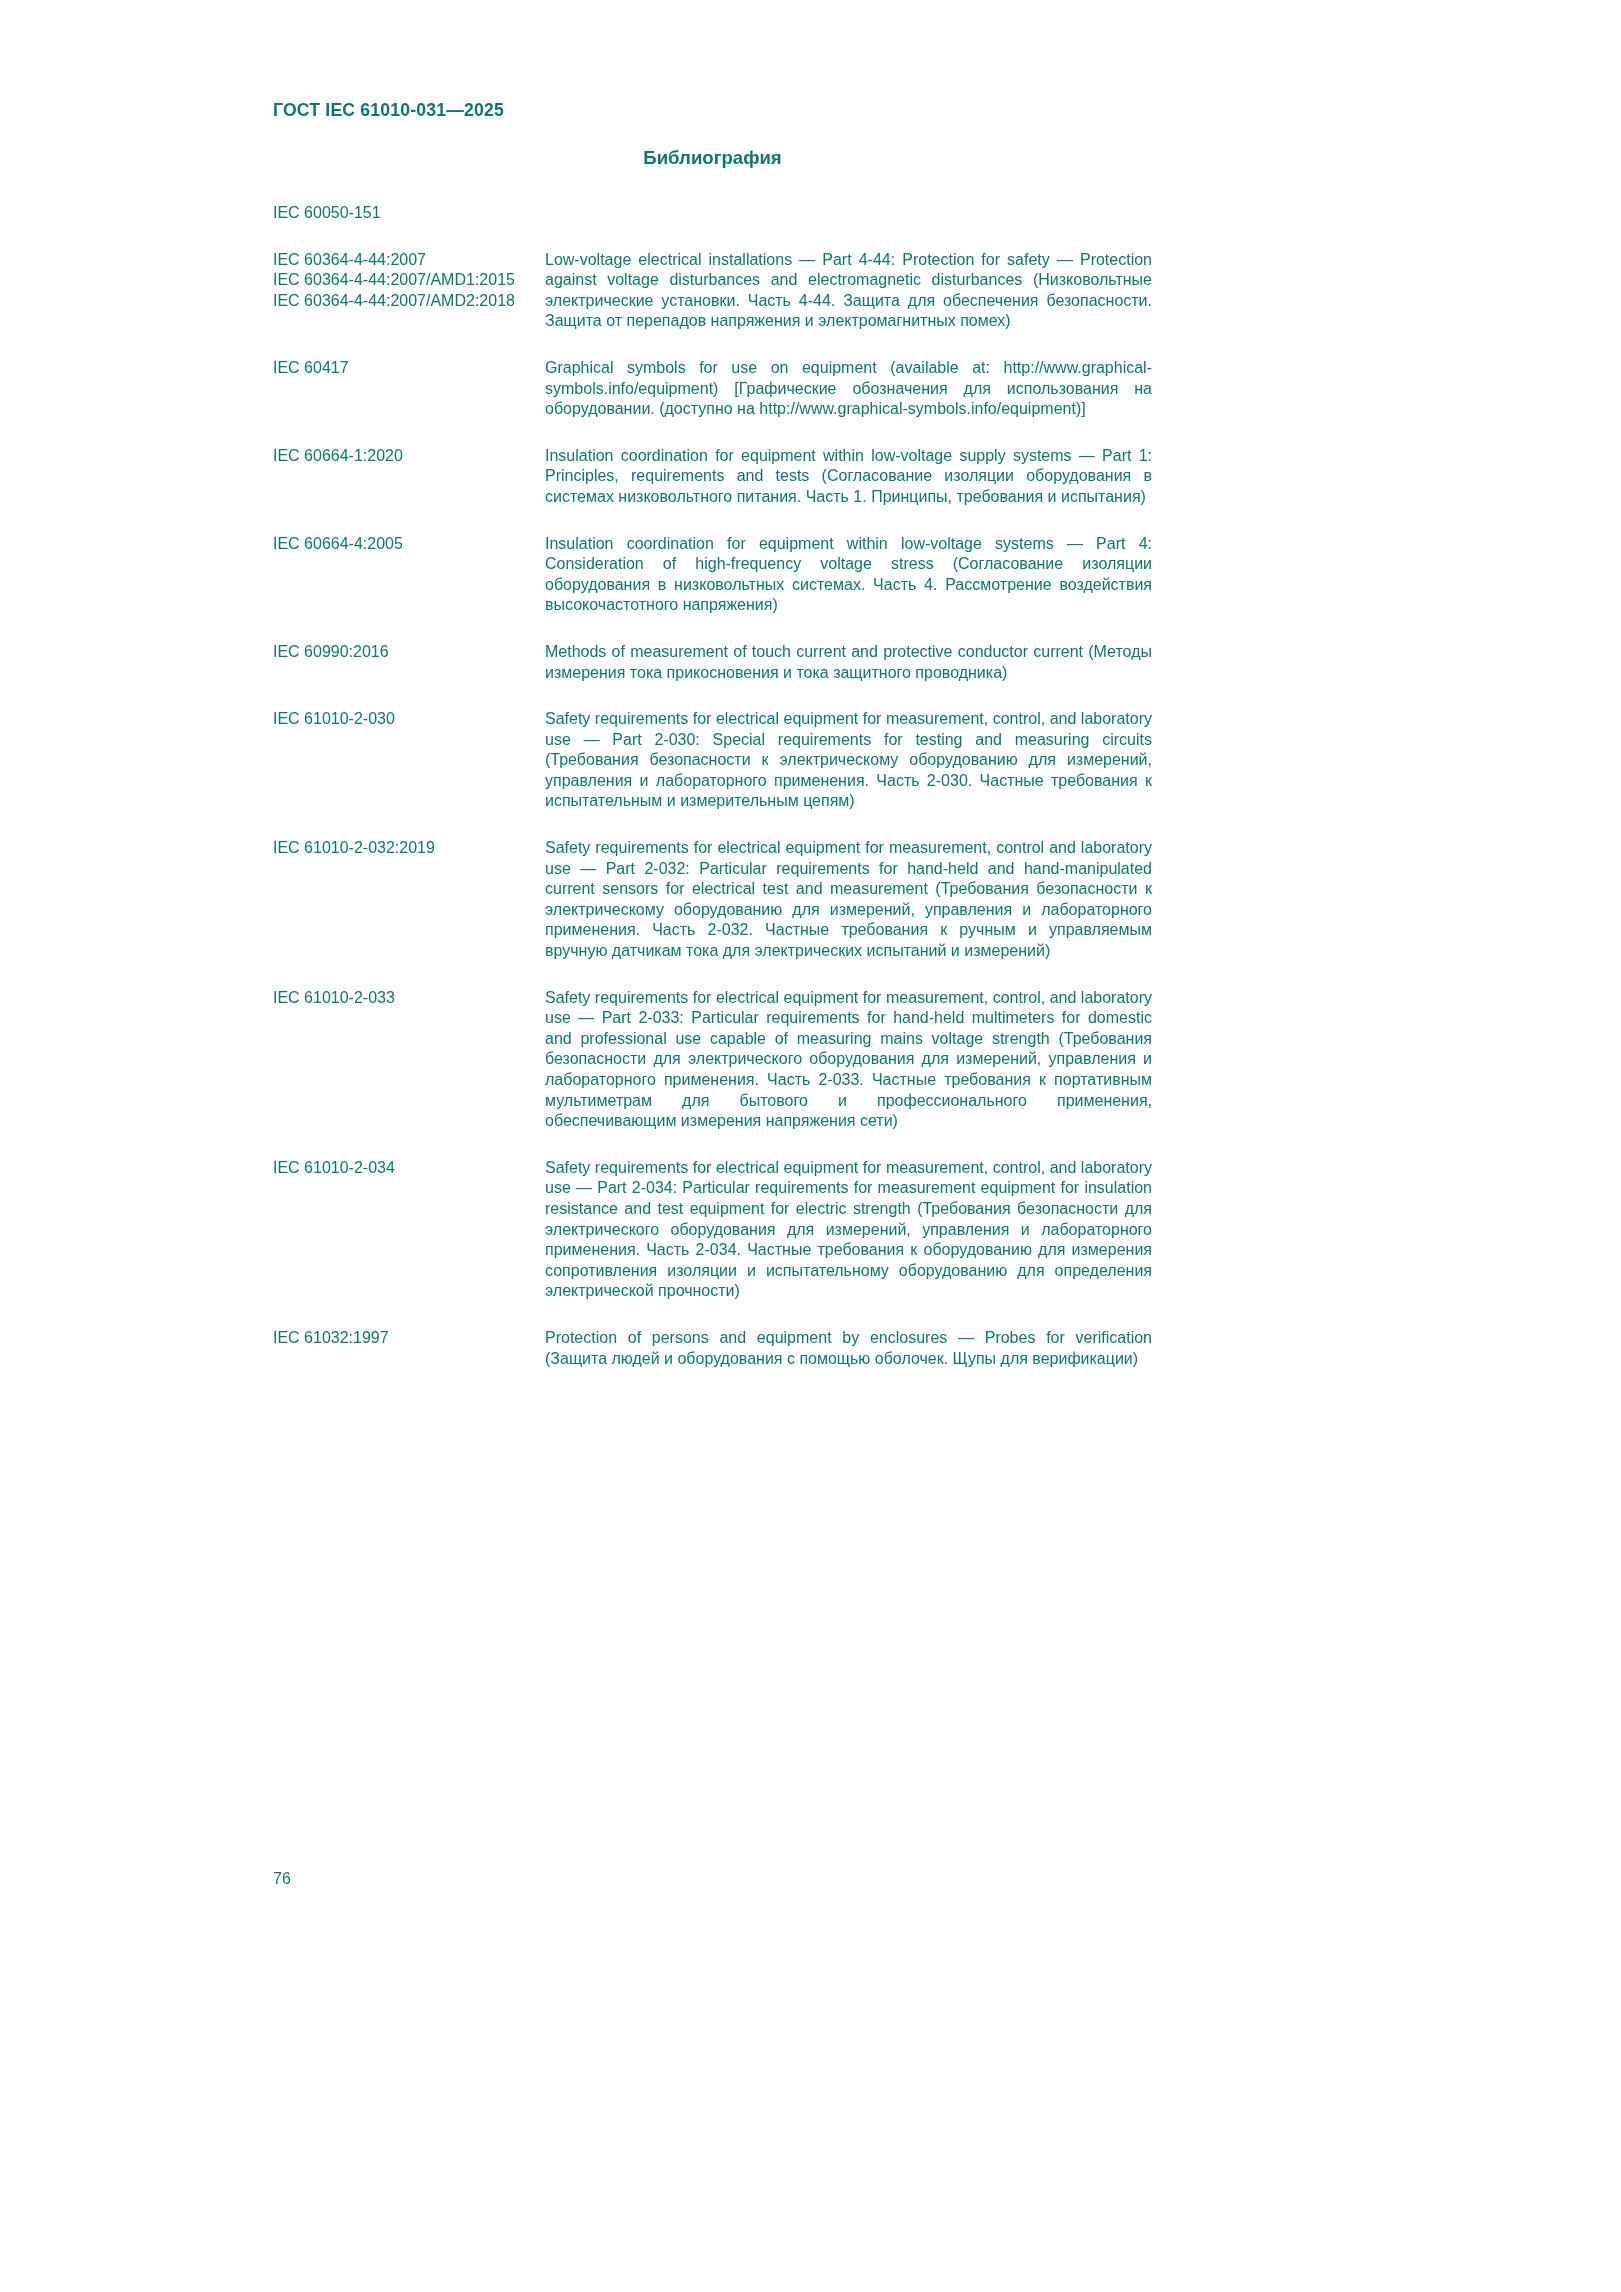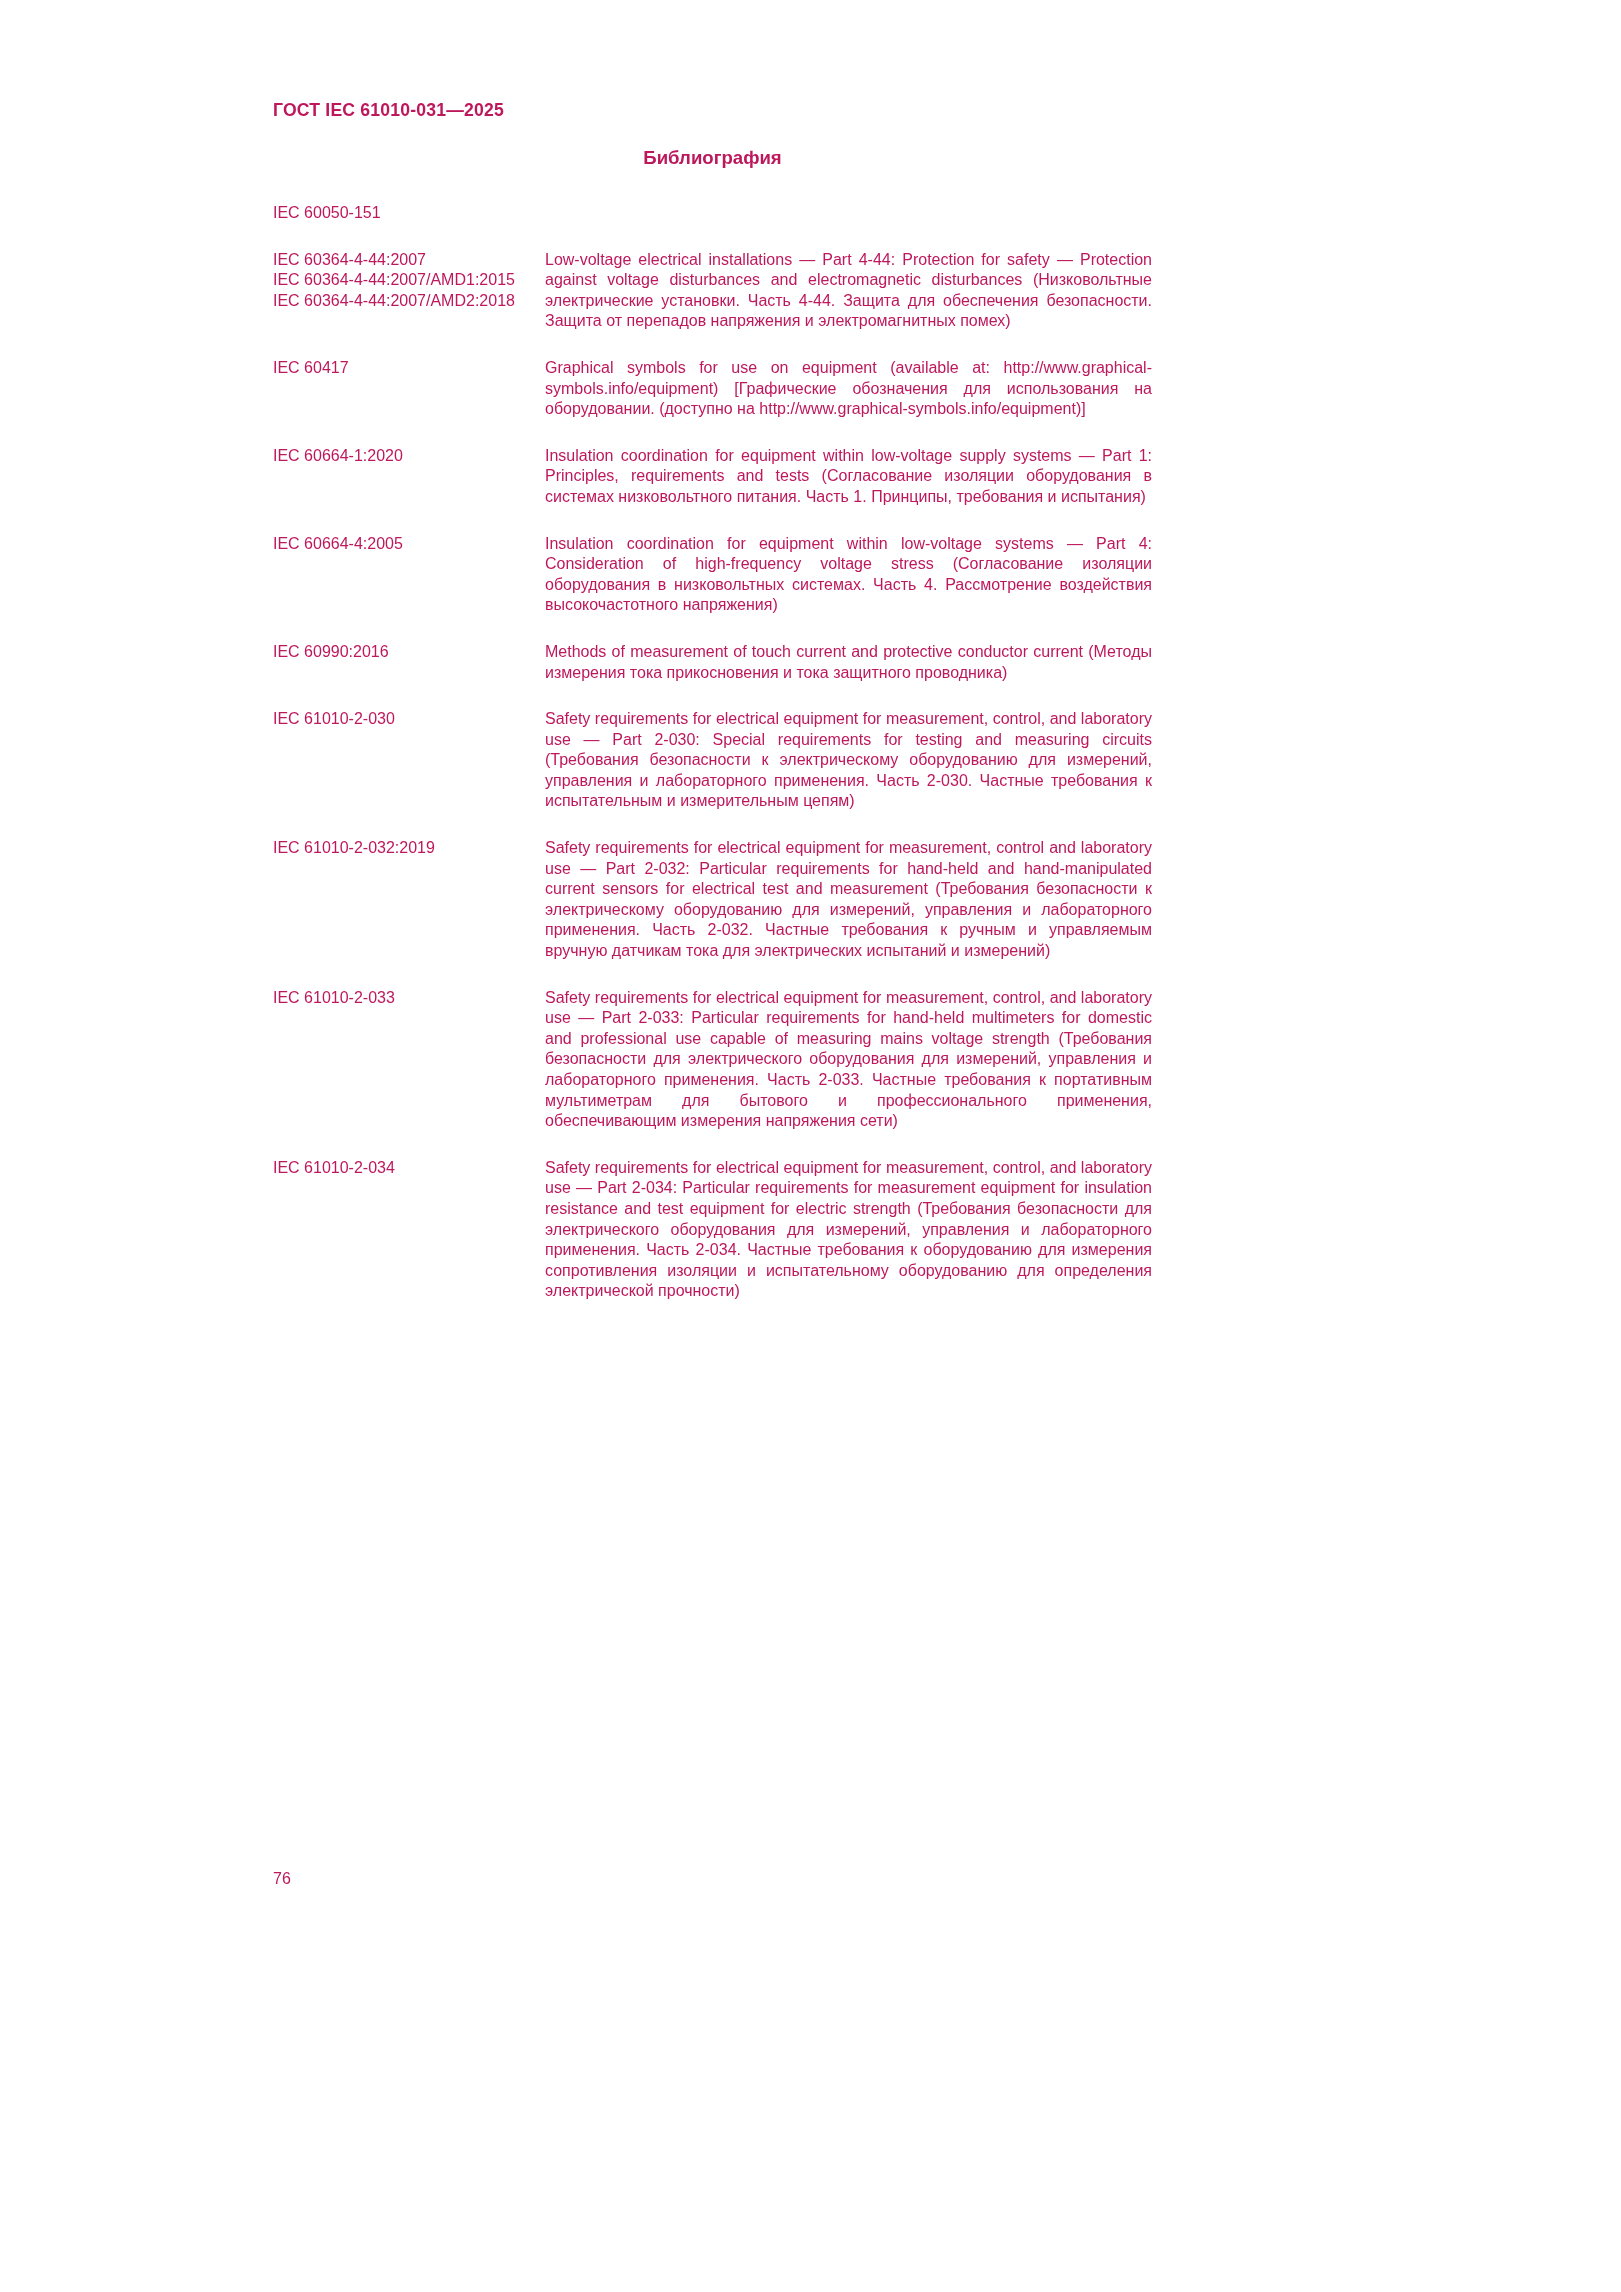--- a/index.html
+++ b/index.html
@@ -5,21 +5,21 @@
   html, body {
     margin: 0;
     padding: 0;
     background: #ffffff;
   }
   .page {
     position: relative;
     width: 1335px;
     height: 2293px;
     background: #ffffff;
-    color: #be185d;
+    color: #0f766e;
     font-family: "Liberation Sans", "DejaVu Sans", sans-serif;
     overflow: hidden;
     margin: 0 auto;
   }
   .doc-header {
     position: absolute;
     top: 100px;
     left: 130px;
     font-size: 17.6px;
     font-weight: bold;
@@ -120,17 +120,21 @@
   <div class="entry">
     <div class="ref">IEC 61010-2-033</div>
     <div class="desc">Safety requirements for electrical equipment for measurement, control, and laboratory use — Part 2-033: Particular requirements for hand-held multimeters for domestic and professional use capable of measuring mains voltage strength (Требования безопасности для электрического оборудования для измерений, управления и лабораторного применения. Часть 2-033. Частные требования к портативным мультиметрам для бытового и профессионального применения, обеспечивающим измерения напряжения сети)</div>
   </div>
 
   <div class="entry">
     <div class="ref">IEC 61010-2-034</div>
     <div class="desc">Safety requirements for electrical equipment for measurement, control, and laboratory use — Part 2-034: Particular requirements for measurement equipment for insulation resistance and test equipment for electric strength (Требования безопасности для электрического оборудования для измерений, управления и лабораторного применения. Часть 2-034. Частные требования к оборудованию для измерения сопротивления изоляции и испытательному оборудованию для определения электрической прочности)</div>
   </div>
 
+  <div class="entry">
+    <div class="ref">IEC 61032:1997</div>
+    <div class="desc">Protection of persons and equipment by enclosures — Probes for verification (Защита людей и оборудования с помощью оболочек. Щупы для верификации)</div>
+  </div>
 </div>
 
   <div class="page-number">76</div>
 </div>
 
 
 </body></html>

